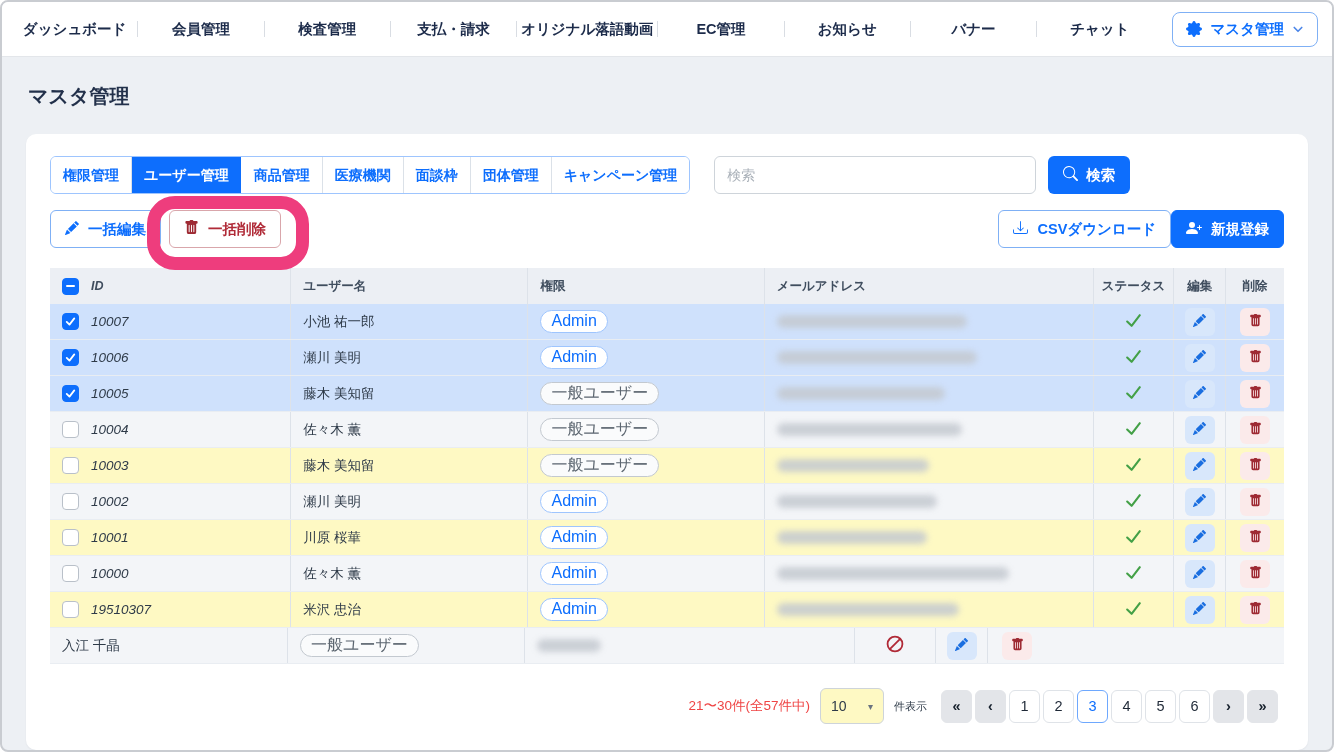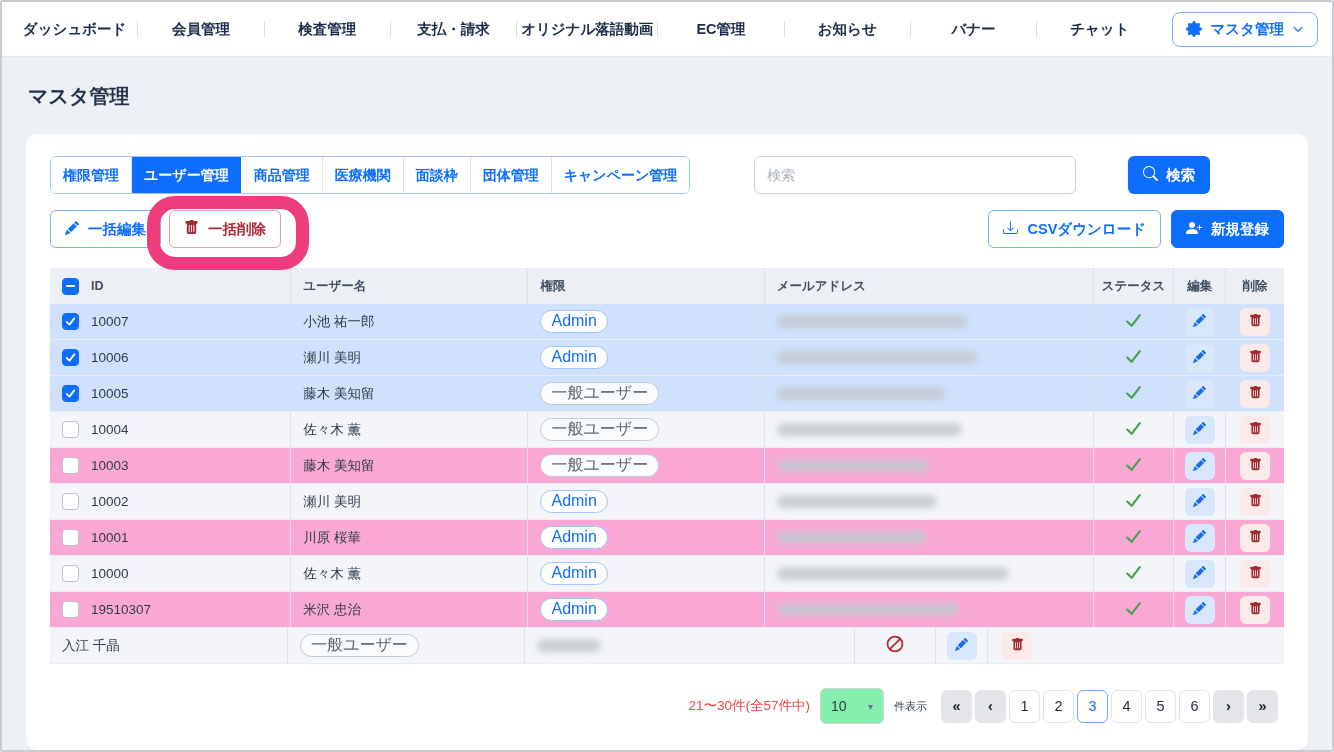--- a/index.html
+++ b/index.html
@@ -1,21 +1,21 @@
 <!DOCTYPE html>
 <html lang="ja"><head>
 <meta charset="utf-8">
 <style>
   * { margin:0; padding:0; box-sizing:border-box; }
   html,body { background:#ffffff; }
   body { font-family:"Liberation Sans","DejaVu Sans",sans-serif; }
 
   .screen {
     width:1334px; height:752px; margin:0 auto;
-    background:#edf0f4; border:2px solid #c9ccd1; border-radius:2px;
+    background:#edf0f4; border:2px solid #c9ccd1; border-radius:8px;
     overflow:hidden; position:relative;
   }
 
   
   .topnav {
     height:55px; background:#fff; border-bottom:1px solid #e3e6ea;
     display:flex; align-items:center; padding:0 14px 0 10px;
   }
   .nav-items { flex:1; display:flex; align-items:center; }
   .nav-item {
@@ -33,21 +33,21 @@
   
   .page-title { margin:26px 0 24px 26px; font-size:20px; font-weight:700; color:#22304a; }
 
   .card {
     margin:0 24px; background:#fff; border-radius:10px;
     box-shadow:0 1px 2px rgba(16,24,40,.05);
     padding:22px 24px 26px;
   }
 
   
-  .row1 { display:flex; align-items:center;gap:40px; }
+  .row1 { display:flex; align-items:center; }
   .tab-group { display:inline-flex; border:1px solid #9ec5fe; border-radius:6px; overflow:hidden; background:#fff; }
   .tab {
     border:none; background:#fff; color:#0d6efd; font-weight:700; font-size:14px;
     padding:9px 12px; cursor:pointer; font-family:inherit; white-space:nowrap; line-height:18px;
   }
   .tab + .tab { border-left:1px solid #dbe1e8;text-align:right; }
   .tab.active { background:#0d6efd; color:#fff; }
   .tab.active + .tab { border-left-color:transparent; }
   .search-input {
     margin-left:24px; width:322px; height:38px; border:1px solid #ced4da; border-radius:6px;
@@ -65,36 +65,36 @@
   .btn { height:38px; border-radius:6px; display:flex; align-items:center; gap:9px;
          font-size:14.5px; font-weight:700; font-family:inherit; cursor:pointer; padding:0 14px; }
   .btn-outline-blue { background:#fff; border:1px solid #7fb0f5; color:#0d6efd; }
   .btn-outline-red  { background:#fff; border:1px solid #d9a6ab; color:#b02a37; }
   .btn-solid-blue   { background:#0d6efd; border:1px solid #0d6efd; color:#fff; }
   .bulk-delete-wrap { position:relative; margin-left:8px; }
   .highlight-ring {
     position:absolute; top:-14px; bottom:-22px; left:-22px; right:-28px;
     border:13px solid #ee3d7d; border-radius:28px; pointer-events:none; z-index:3;
   }
-  .right-tools { margin-left:auto; display:flex; align-items:flex-start; gap:10px; }
+  .right-tools { margin-left:auto; display:flex; align-items:flex-start; }
 
   
   .table { margin-top:20px; }
   .thead {
     display:flex; align-items:center; height:36px; background:#eceff4;
     font-size:12.5px; font-weight:700; color:#3f4d5e;
   }
   .cell { display:flex; align-items:center; height:100%; padding-left:12px; border-right:1px solid #dde2e9; }
   .cell:last-child { border-right:none; }
-  .c-id{width:242px;} .c-name{width:238px;} .c-role{width:237px;} .c-email{width:330px;}
+  .c-id{width:242px;font-style:italic;} .c-name{width:238px;} .c-role{width:237px;} .c-email{width:330px;}
   .c-status{width:81px; justify-content:center; padding-left:0;}
   .c-edit{width:52px; justify-content:center; padding-left:0;}
   .c-delete{width:58px; justify-content:center; padding-left:0;}
   .trow {
-    display:flex; align-items:center; height:36px; background:#f9a8d4;
+    display:flex; align-items:center; height:36px; background:#fef9c3;
     border-bottom:1px solid #e9edf2; font-size:13.5px; color:#2e3a48;
   }
   .trow.striped { background:#f3f5f8; }
   .trow.selected { background:#cfe1fc; }
   .cb { width:17px; height:17px; border-radius:4px; margin-right:12px; flex:none;
         display:flex; align-items:center; justify-content:center; cursor:pointer; }
   .cb.unchecked { background:#fff; border:1.5px solid #b9c0c9; }
   .cb.checked, .cb.indeterminate { background:#0d6efd; border:1.5px solid #0d6efd; }
   .cb .minus { width:9px; height:2px; background:#fff; border-radius:1px; }
   .badge { display:inline-block; padding:2px 10px 3px; border-radius:999px; font-size:16px; line-height:16px; background:#fff; }
@@ -102,21 +102,21 @@
   .badge-general { color:#5c6670; border:1px solid #c3c9d0; background:#fafbfc; }
   .email-blob { height:13px; border-radius:7px; background:#c4c9d0; filter:blur(3px); opacity:.85; }
   .icon-btn { width:30px; height:28px; border:none; border-radius:6px; display:flex;
               align-items:center; justify-content:center; cursor:pointer; }
   .icon-btn.edit { background:#d8e7fb; }
   .icon-btn.del  { background:#fbeaea; }
 
   
   .pagination { margin-top:24px; display:flex; align-items:center; justify-content:flex-end; gap:10px; padding-right:6px; }
   .range-text { font-size:13.5px; color:#ef4444; }
-  .size-select { width:64px; height:36px; border:1px solid #ced4da; border-radius:6px; background:#86efac;
+  .size-select { width:64px; height:36px; border:1px solid #ced4da; border-radius:6px; background:#fef9c3;
                  display:flex; align-items:center; justify-content:space-between; padding:0 10px;
                  font-size:14px; color:#2e3a48; cursor:pointer; }
   .size-caret { font-size:10px; color:#6a7380; }
   .size-suffix { font-size:11px; color:#2e3a48; }
   .pager { display:flex; gap:3px; margin-left:4px; }
   .page-btn { min-width:31px; height:33px; border-radius:6px; display:flex; align-items:center;
               justify-content:center; font-size:14.5px; font-family:inherit; cursor:pointer; padding:0 4px; }
   .page-btn.navk { background:#e3e5e9; border:1px solid #e3e5e9; color:#16202c; font-weight:700; }
   .page-btn.num  { background:#fff; border:1px solid #dfe3e8; color:#1f2937; }
   .page-btn.num.active { border-color:#6ea8fe; color:#0d6efd; }

